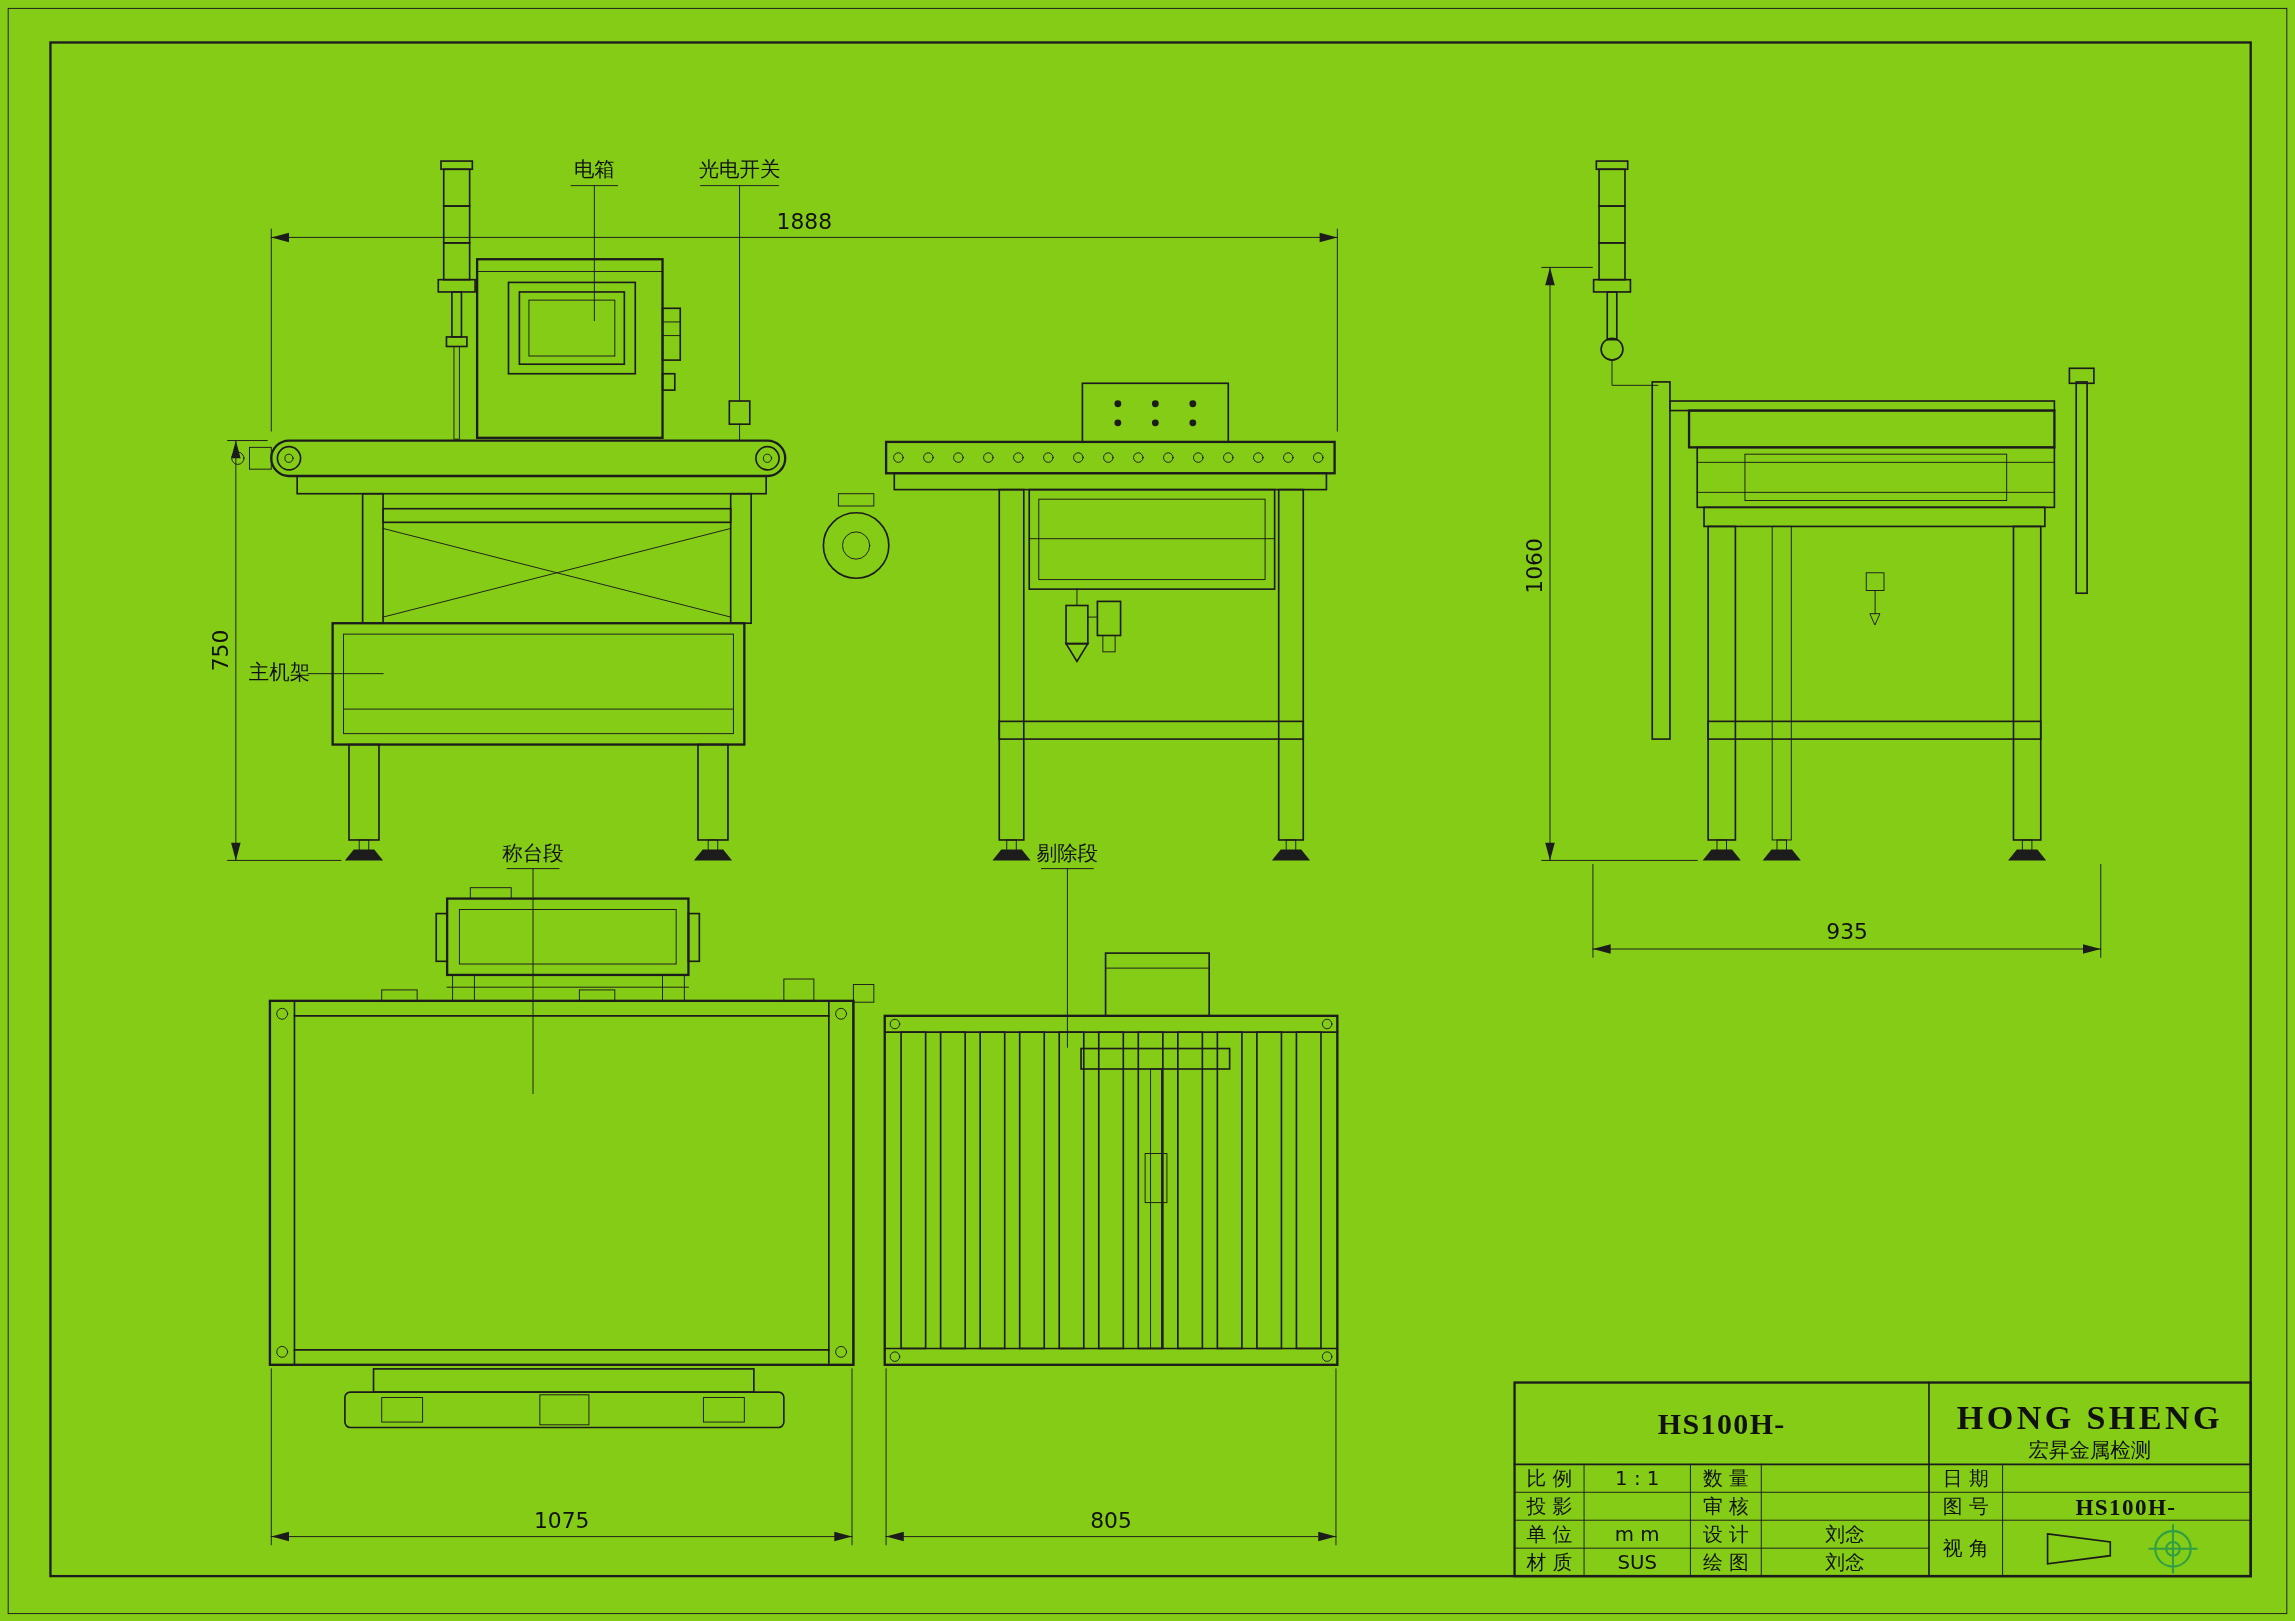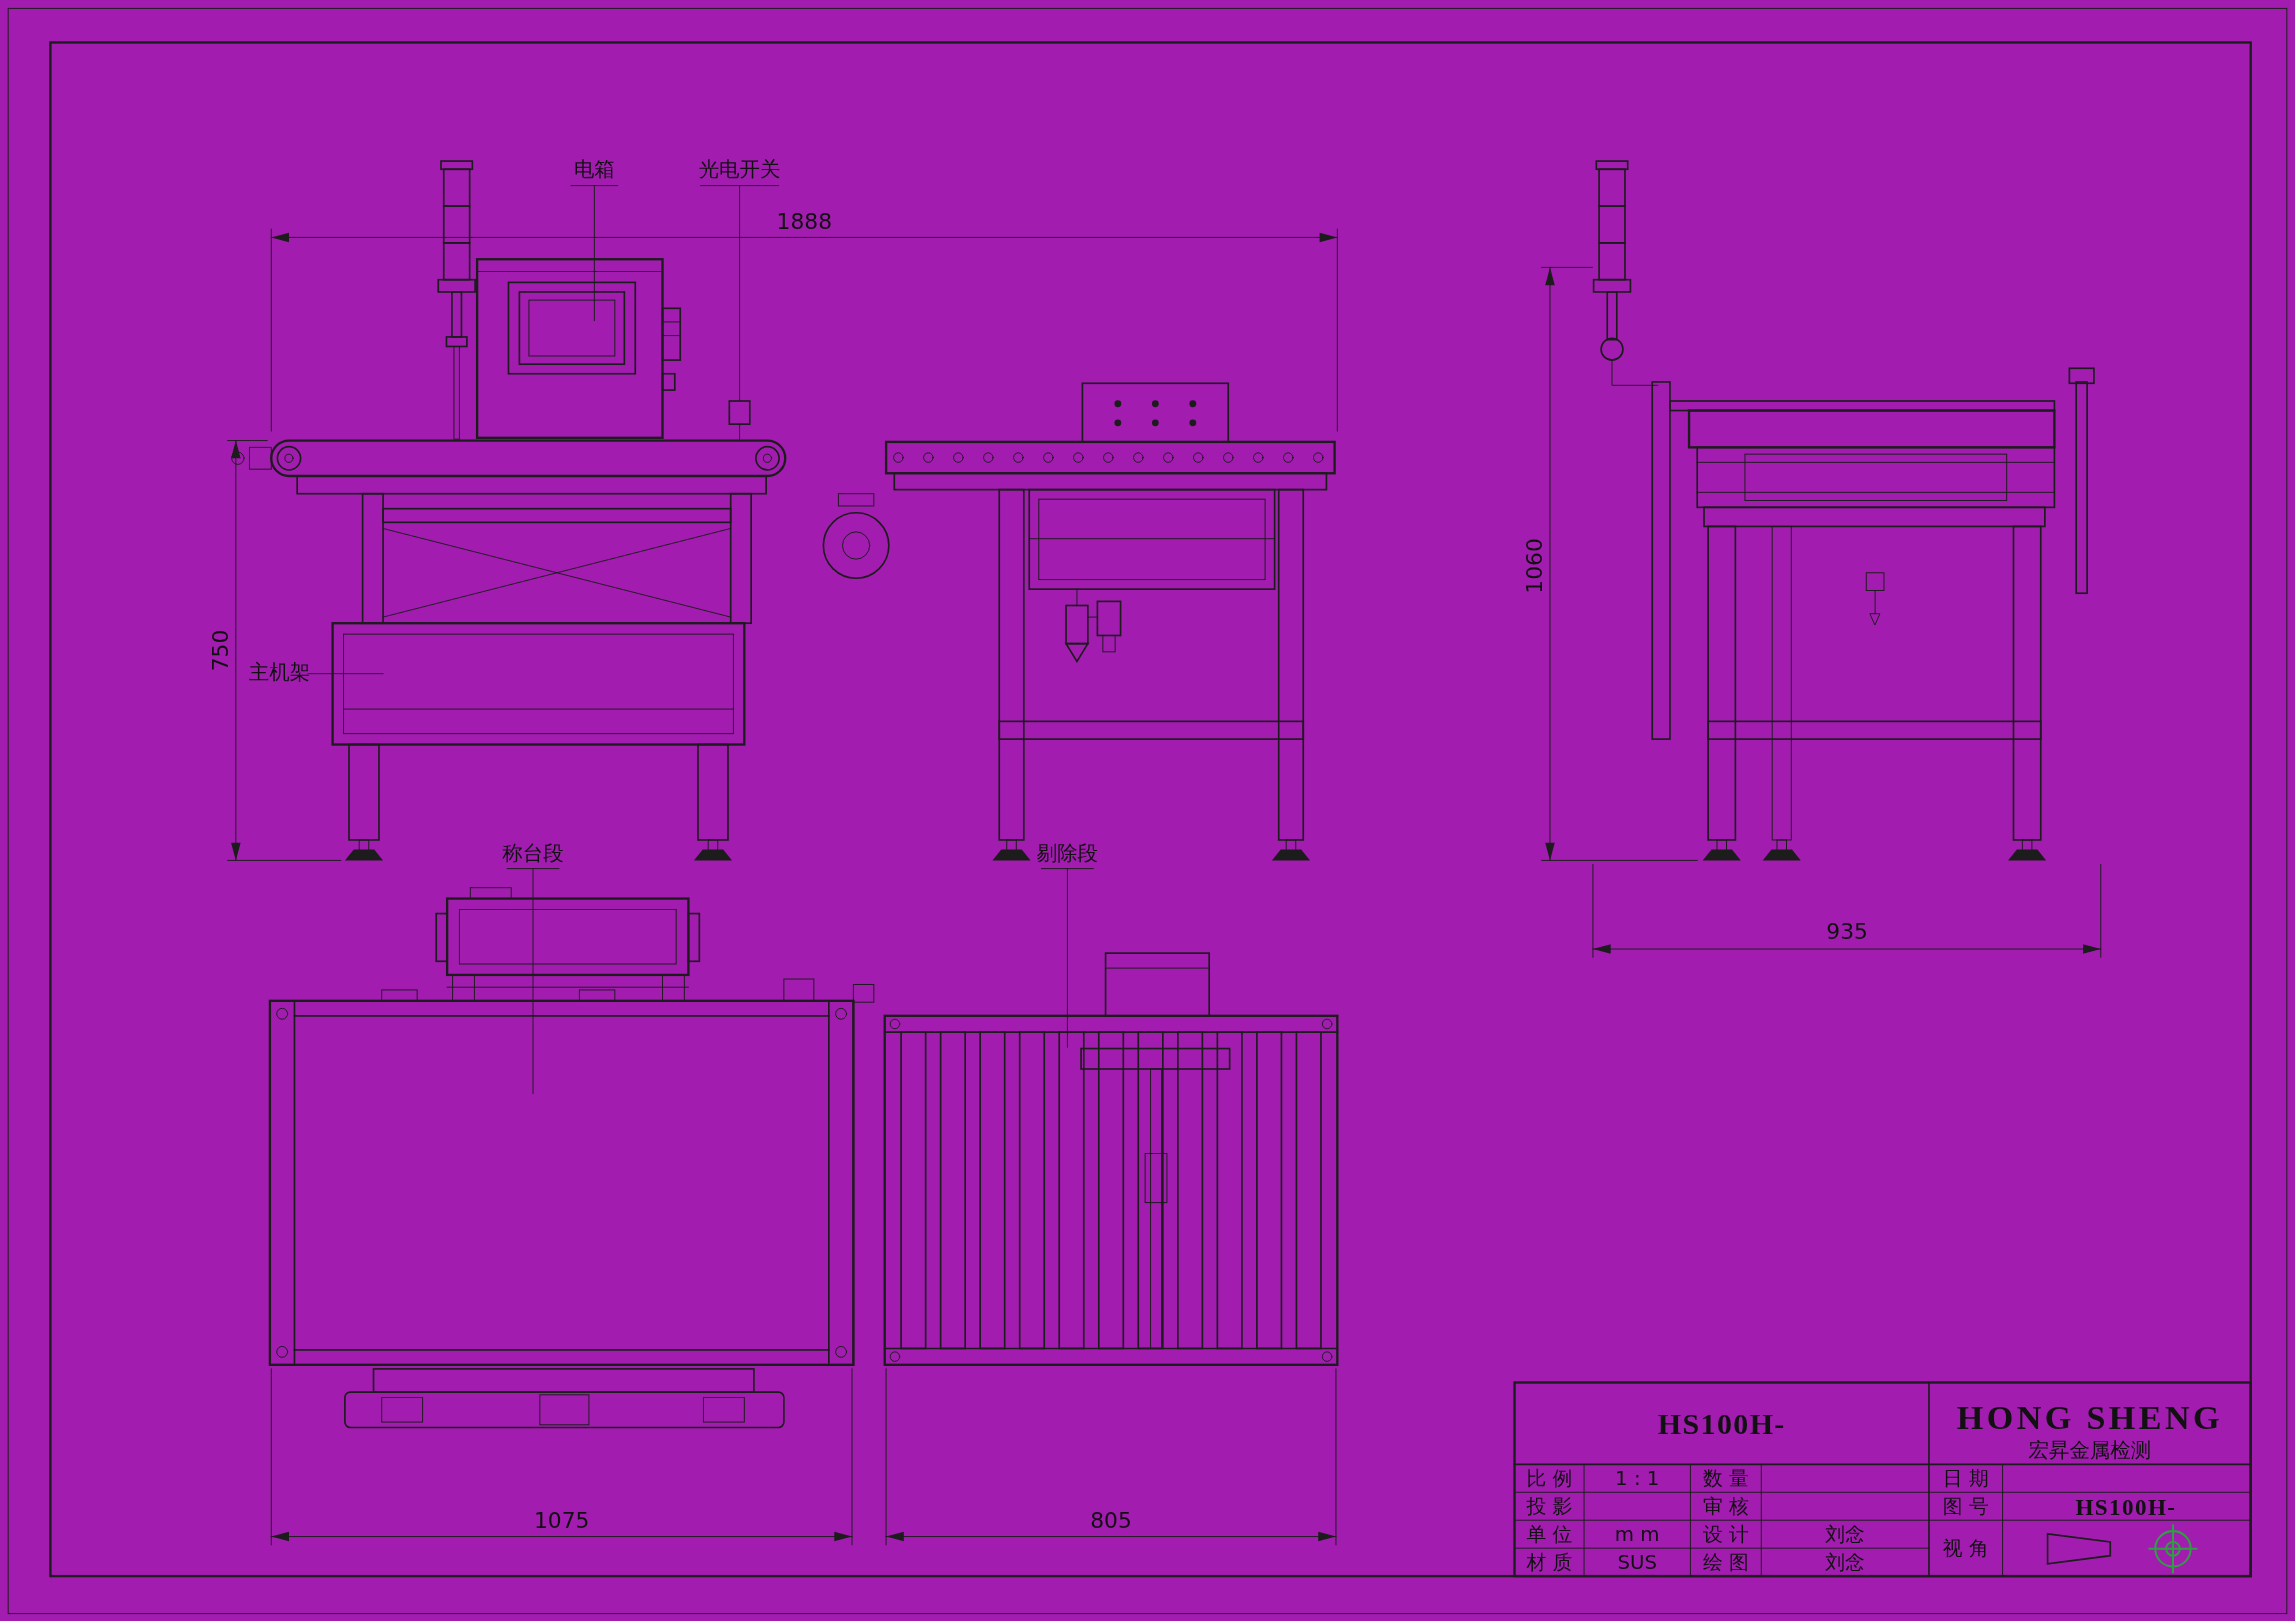--- a/index.html
+++ b/index.html
@@ -1,16 +1,16 @@
 <!DOCTYPE html>
 <html style="font-size:11px"><head>
 <meta charset="utf-8">
 <style>
   html,body{margin:0;padding:0;background:#e9e9e9;}
-  .sheet{position:relative;width:2295px;height:1622px;background:#a21caf;font-family:"Liberation Sans",sans-serif;overflow:hidden;}
+  .sheet{position:relative;width:2295px;height:1622px;background:#84cc16;font-family:"Liberation Sans",sans-serif;overflow:hidden;}
   svg{position:absolute;left:0;top:0;}
   .ln{fill:none;stroke:#1c1c1c;stroke-width:2.4;stroke-linecap:square;stroke-linejoin:miter;}
   .thk{stroke-width:3.4;}
   .thin{stroke-width:1.4;}
   .blk{fill:#1c1c1c;stroke:none;}
   .dimtxt{font:32px "DejaVu Sans",sans-serif;fill:#111;text-anchor:middle;}
   .lbl{font:500 30px "DejaVu Sans",sans-serif;fill:#111;text-anchor:middle;}
   .tbl{font:29px "DejaVu Sans",sans-serif;fill:#111;text-anchor:middle;}
   .tbh{font:600 44px "Liberation Serif",serif;fill:#111;text-anchor:middle;letter-spacing:2px;}
   .tbh2{font:700 50px "Liberation Serif",serif;fill:#111;text-anchor:middle;letter-spacing:5px;}

